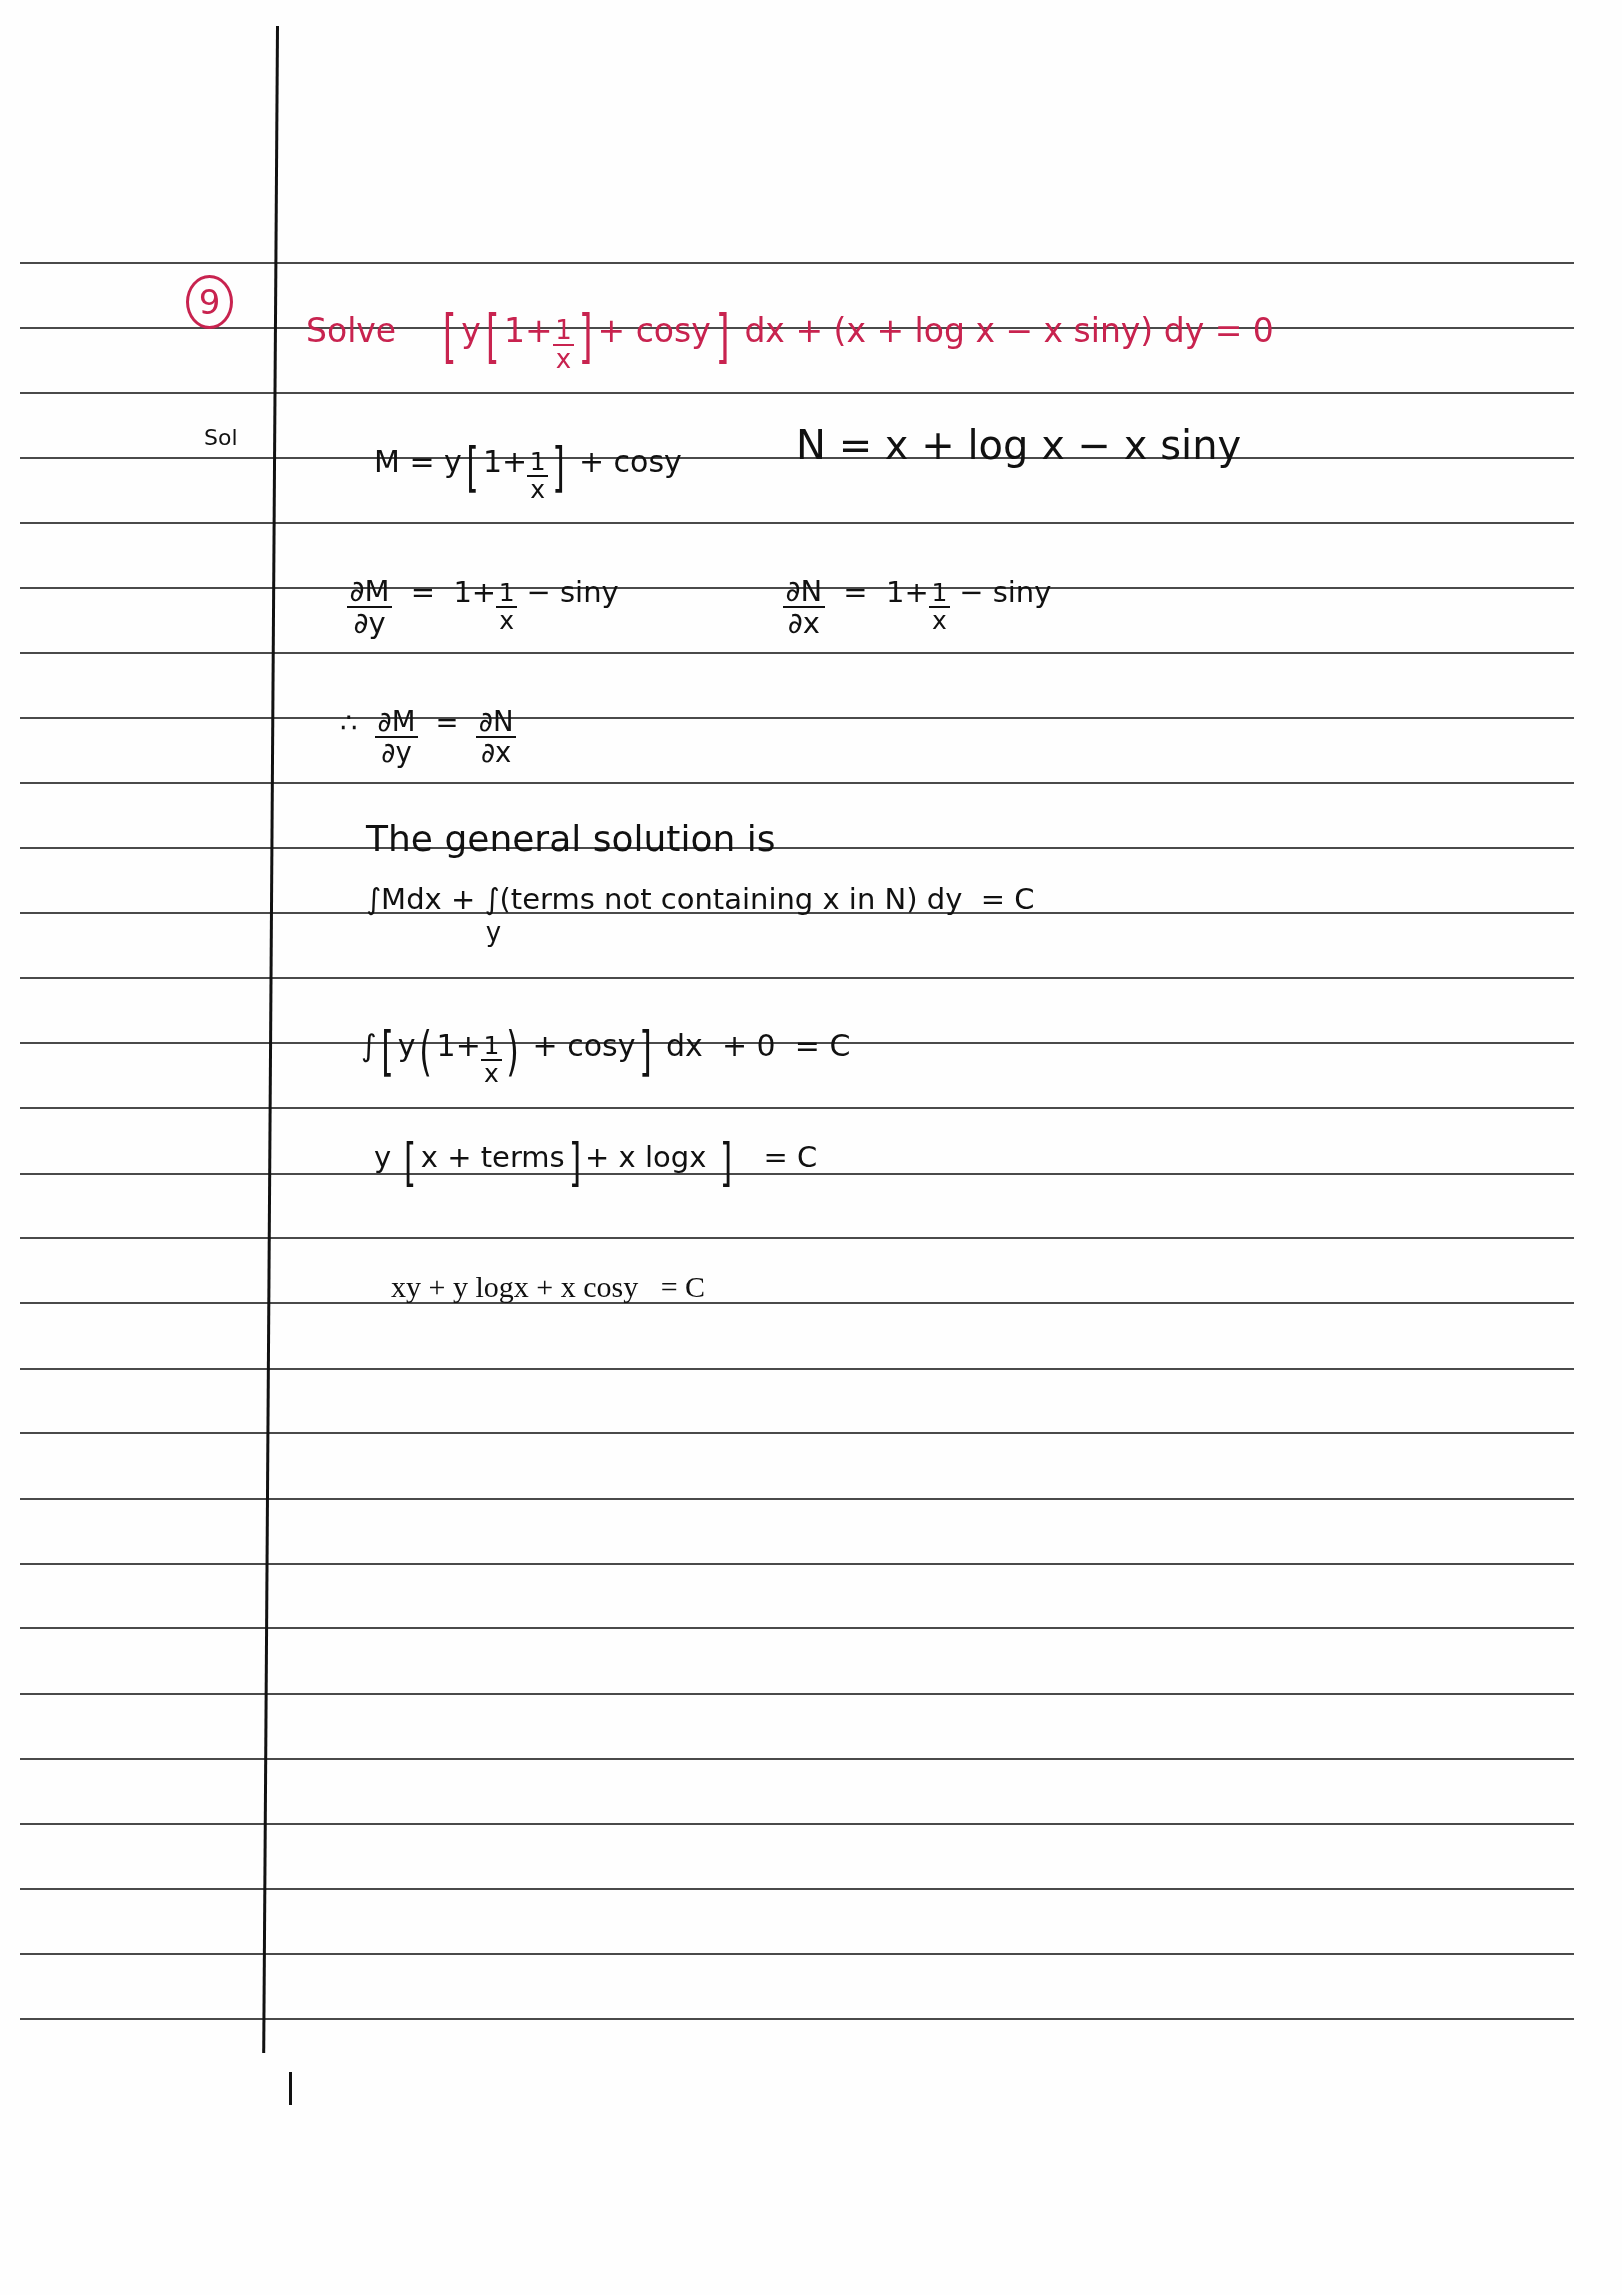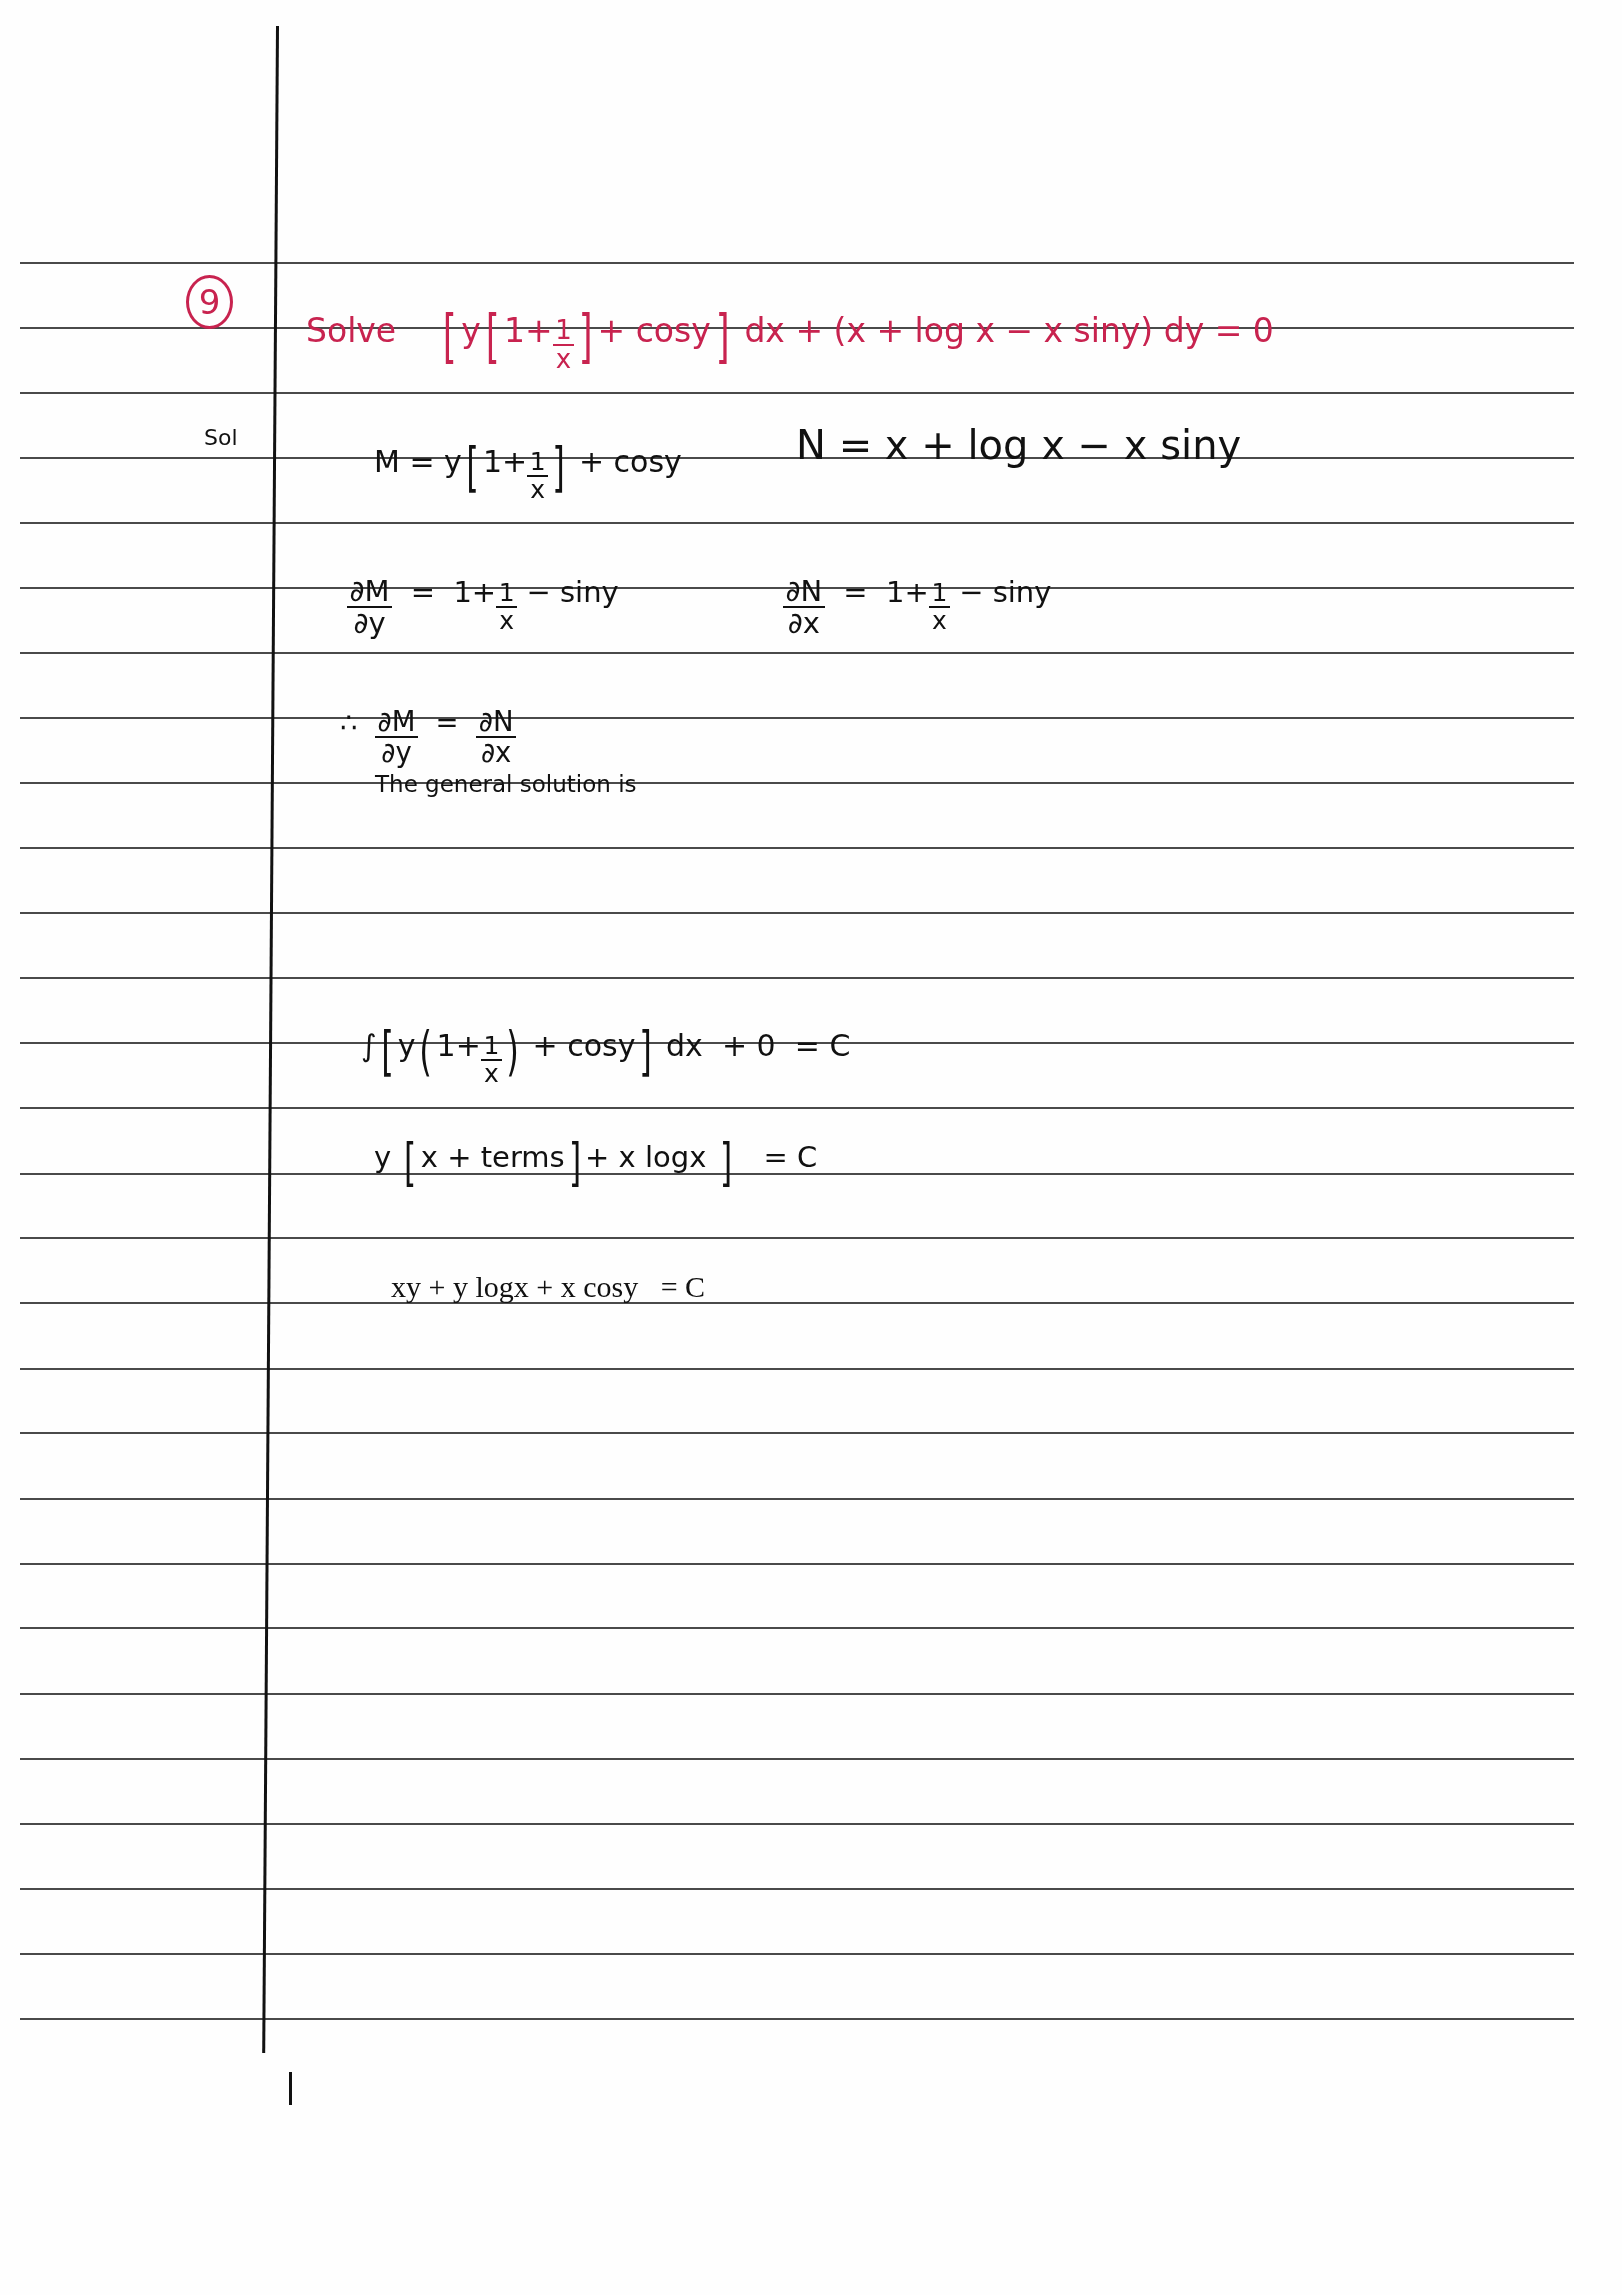--- a/index.html
+++ b/index.html
@@ -91,22 +91,27 @@
     <span>− siny</span>
   </div>
 
   <div class="hw" style="left:340px; top:681px; font-size:27.5px;">
     <span>∴</span>&nbsp;
     <span class="frac" style="margin-top:26px;"><span class="num">∂M</span><span class="den">∂y</span></span>
     &nbsp;<span>=</span>&nbsp;
     <span class="frac" style="margin-top:26px;"><span class="num">∂N</span><span class="den">∂x</span></span>
   </div>
 
-  <div class="hw" style="left:366px; top:773px; font-size:23px;margin-left:9px;">The general solution is</div>
+  <div class="hw" style="left:366px; top:821px; font-size:36px;">The general solution is</div>
 
+  <div class="hw" style="left:366px; top:885px; font-size:29px;">
+    <span>∫Mdx +</span>
+    <span style="position:relative; display:inline-block;"><span>∫</span><span class="sub-y" style="left:1.3px; top:34px;">y</span></span><span>(terms not containing x in N) dy</span>
+    &nbsp;<span>= C</span>
+  </div>
 
   <div class="hw" style="left:361px; top:1008px; font-size:30px;">
     <span>∫</span><span class="big-bracket">[</span><span>y</span><span class="big-bracket">(</span><span>1+</span><span class="frac" style="font-size:25px; margin-top:25px;"><span class="num">1</span><span class="den">x</span></span><span class="big-bracket">)</span>
     <span>+ cosy</span><span class="big-bracket">]</span>
     <span>dx</span>&nbsp;
     <span>+ 0</span>&nbsp;
     <span>= C</span>
   </div>
 
   <div class="hw" style="left:374px; top:1142px; font-size:29px;">

